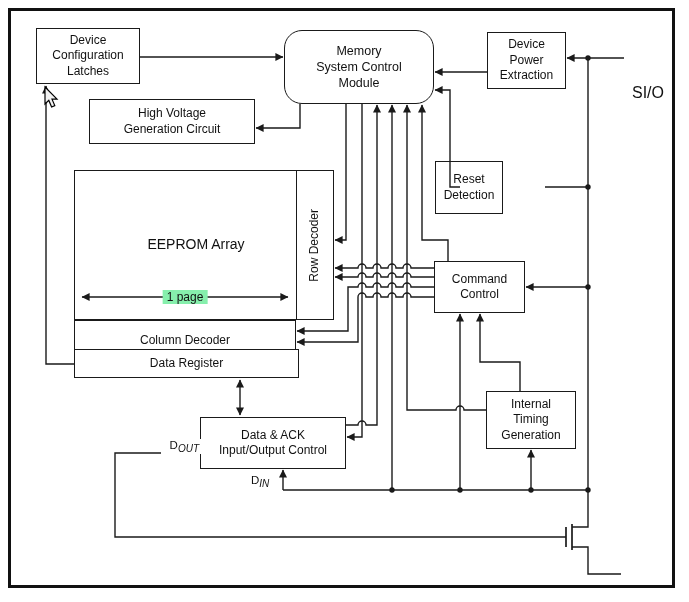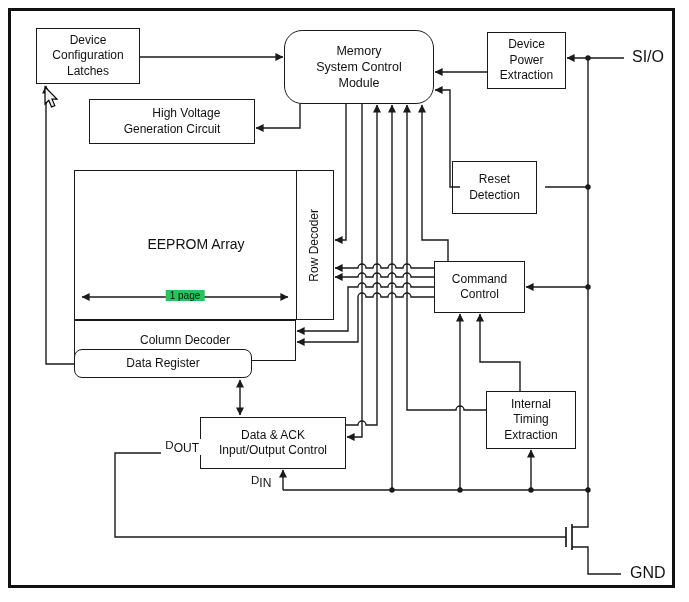--- a/index.html
+++ b/index.html
@@ -12,41 +12,41 @@
     border:3px solid #111;box-sizing:border-box;background:#fff;z-index:0;
   }
   .block{
     position:absolute;background:#fff;border:1.6px solid #1a1a1a;box-sizing:border-box;
     display:flex;align-items:center;justify-content:center;text-align:center;
     font-size:12px;line-height:1.28;white-space:pre-line;z-index:1;
   }
   #b-dcl{left:36px;top:28px;width:104px;height:56px;}
   #b-mscm{left:284px;top:30px;width:150px;height:74px;font-size:12.5px;border-radius:18px;}
   #b-dpe{left:487px;top:32px;width:79px;height:57px;}
-  #b-hvgc{left:89px;top:99px;width:166px;height:45px;text-align:right;}
+  #b-hvgc{left:89px;top:99px;width:166px;height:45px;}
   #b-eeprom{left:74px;top:170px;width:244px;height:150px;font-size:14px;}
   #b-rowdec{left:296px;top:170px;width:38px;height:150px;}
   #b-coldec{left:74px;top:320px;width:222px;height:41px;}
-  #b-datareg{left:74px;top:349px;width:178px;height:29px;border-radius:8px;}
-  #b-reset{left:452px;top:161px;width:85px;height:53px;}
+  #b-datareg{left:74px;top:349px;width:225px;height:29px;}
+  #b-reset{left:435px;top:161px;width:68px;height:53px;}
   #b-cmd{left:434px;top:261px;width:91px;height:52px;}
   #b-itg{left:486px;top:391px;width:90px;height:58px;}
   #b-dataack{left:200px;top:417px;width:146px;height:52px;}
   .vtext{writing-mode:vertical-rl;transform:rotate(180deg);white-space:nowrap;}
   svg.wires{position:absolute;left:0;top:0;z-index:5;pointer-events:none;}
-  .pin-label{position:absolute;font-size:16px;font-weight:400;z-index:6;background:#fff;padding:0 2px;}
+  .pin-label{position:absolute;font-size:16px;font-weight:400;z-index:6;background:#fff;padding:0 2px;margin-top:36px;}
   #lbl-sio{left:630px;top:48px;}
   #lbl-gnd{left:628px;top:564px;}
   .sig{position:absolute;font-size:11.5px;z-index:6;background:#fff;padding:0 2px;}
-  .sig sub{font-size:12px;}
+  .sig sub{font-size:10px;font-style:italic;}
   #lbl-dout{left:161px;top:439px;width:36px;text-align:right;}
   #lbl-din{left:249px;top:474px;}
   #lbl-1page{
     position:absolute;left:185px;top:290px;transform:translateX(-50%);
-    font-size:10px;background:#22c55e;padding:0 4px;z-index:6;white-space:nowrap;text-align:center;
+    font-size:12px;background:#86efac;padding:0 4px;z-index:6;white-space:nowrap;text-align:center;
   }
 </style>
 </head>
 <body>
 
 <div class="frame"></div>
 
 <div class="block" id="b-dcl">
   <span>Device
 Configuration
@@ -82,21 +82,21 @@
   <span>Reset
 Detection</span>
 </div>
 <div class="block" id="b-cmd">
   <span>Command
 Control</span>
 </div>
 <div class="block" id="b-itg">
   <span>Internal
 Timing
-Extraction</span>
+Generation</span>
 </div>
 <div class="block" id="b-dataack">
   <span>Data &amp; ACK
 Input/Output Control</span>
 </div>
 
 <svg class="wires" width="689" height="602" viewBox="0 0 689 602">
   <defs>
     <marker id="ah" viewBox="0 0 10 10" markerWidth="9" markerHeight="8" refX="9.5" refY="5" orient="auto-start-reverse" markerUnits="userSpaceOnUse">
       <path d="M0 0 L10 5 L0 10 Z" fill="#1a1a1a"></path>

